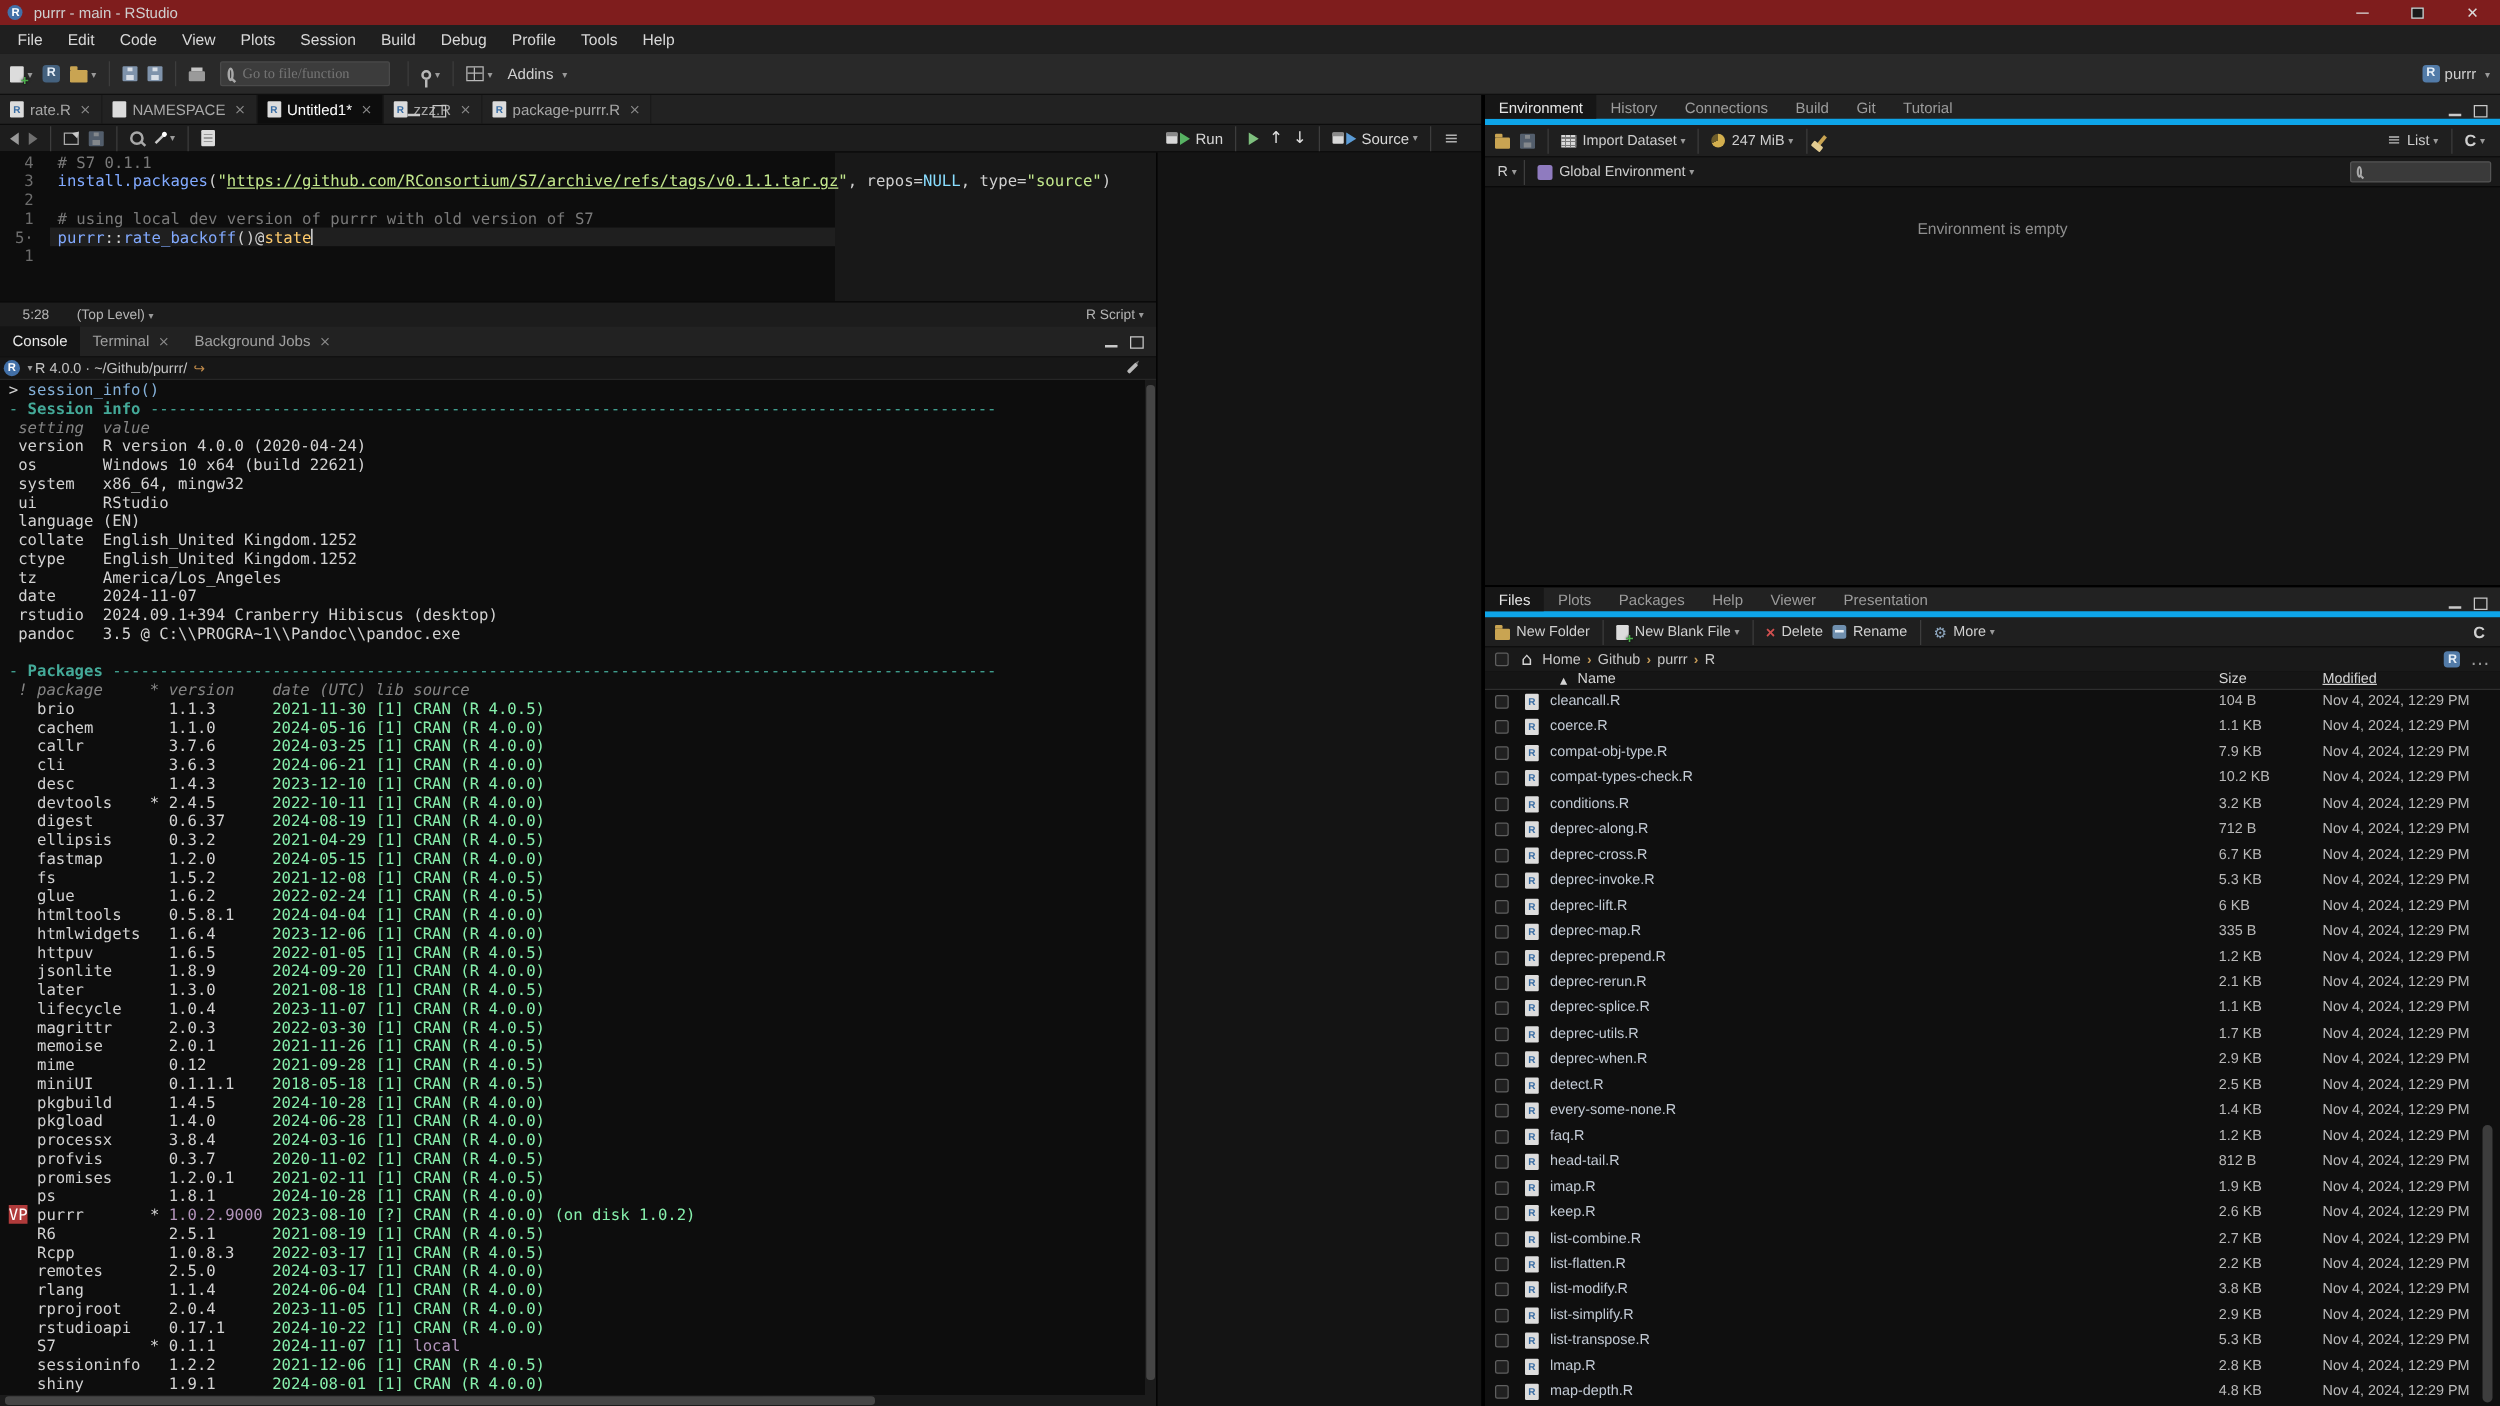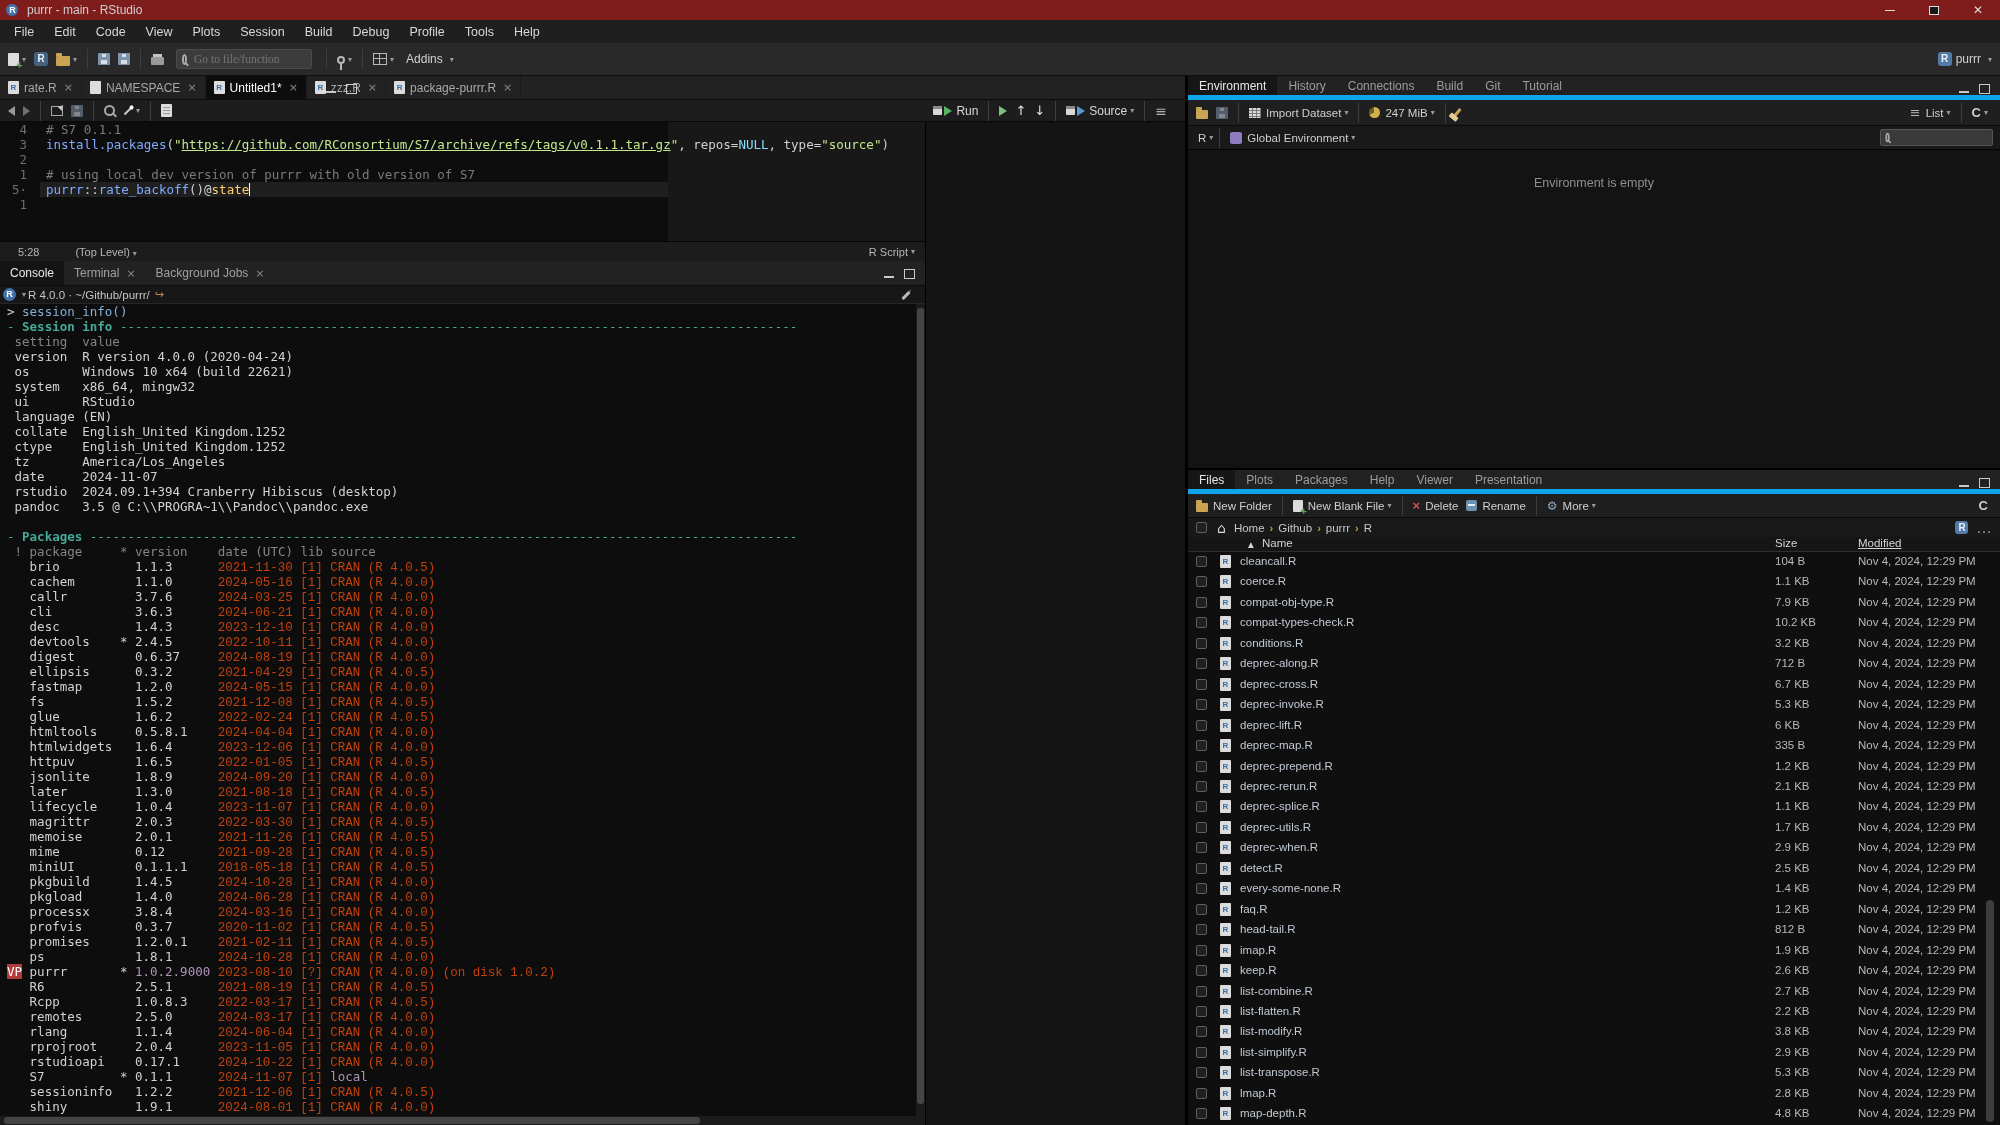--- a/index.html
+++ b/index.html
@@ -94,35 +94,35 @@
   #editor{position:absolute;top:122px;left:0;width:925px;height:119px;background:#0d0d0d;overflow:hidden;}
   #margin-zone{position:absolute;left:668px;top:0;width:257px;height:119px;background:#181818;}
   #cur-line{position:absolute;left:40px;top:60px;width:628px;height:15px;background:#1f1f1f;}
   #gutter{position:absolute;left:0;top:0;width:40px;}
   .gut{height:15px;line-height:15px;text-align:right;padding-right:13px;color:#6d6d6d;font-size:12.5px;}
   #code{position:absolute;left:46px;top:0;}
   .cline,.xline{height:15px;line-height:15px;font-size:12.5px;white-space:pre;}
   .tk-pl{color:#d0d0d0;} .tk-cm{color:#7a7a7a;} .tk-fn{color:#82aaff;} .tk-st{color:#c3e88d;}
   .tk-lk{color:#c3e88d;text-decoration:underline;} .tk-ct{color:#89ddff;} .tk-yl{color:#ffcb6b;}
   .cursor{display:inline-block;width:1px;height:13px;background:#fff;vertical-align:-2px;}
-  #src-status{position:absolute;top:241px;left:0;width:925px;height:20px;background:#1c1c1c;border-top:1px solid #060606;display:flex;align-items:center;box-sizing:border-box;color:#b5b5b5;font-size:11px;gap:14px;}
+  #src-status{position:absolute;top:241px;left:0;width:925px;height:20px;background:#1c1c1c;border-top:1px solid #060606;display:flex;align-items:center;box-sizing:border-box;color:#b5b5b5;font-size:11px;}
   #src-status .right{margin-left:auto;padding-right:10px;display:flex;align-items:center;}
 
   
   #console-tabs{position:absolute;top:261px;left:0;width:925px;height:25px;background:#222;border-bottom:1px solid #0c0c0c;display:flex;box-sizing:border-box;}
   .ctab{display:flex;align-items:center;padding:0 10px;color:#a0a0a0;font-size:12px;gap:5px;}
   .ctab.active{background:#141414;color:#e8e8e8;}
   #console-header{position:absolute;top:286px;left:0;width:925px;height:18px;background:#171717;border-bottom:1px solid #262626;display:flex;align-items:center;box-sizing:border-box;}
   #console-header .path{color:#c5c5c5;font-size:11.5px;margin-left:2px;}
   #console-header .goarrow{color:#bf8a4a;font-size:11px;margin-left:5px;font-family:"DejaVu Sans",sans-serif;}
   #console-header .right{margin-left:auto;padding-right:14px;}
   #console-out{position:absolute;top:304px;left:0;width:916px;height:821px;background:#0d0d0d;overflow:hidden;padding-left:7px;box-sizing:border-box;}
-  .xline .s-pl{color:#d2d2d2;} .xline .s-dim{color:#c2410c;font-family:Liberation Mono, monospace;} .xline .s-in{color:#84b0d8;}
+  .xline .s-pl{color:#d2d2d2;} .xline .s-dim{color:#86efac;} .xline .s-in{color:#84b0d8;}
   .xline .s-tl{color:#44aa99;} .xline .s-tlb{color:#44aa99;font-weight:bold;}
-  .xline .s-it{color:#858585;}
+  .xline .s-it{color:#858585;font-style:italic;}
   .xline .s-vp{color:#b294bb;}
   .xline .s-badge{background:#b03b3b;color:#fff;}
   #console-vsb{position:absolute;left:916px;top:304px;width:9px;height:812px;background:#1b1b1b;}
   #console-vsb .thumb{position:absolute;left:1px;top:4px;width:7px;height:796px;background:#454545;border-radius:3px;}
   #console-hsb{position:absolute;left:0;top:1116px;width:925px;height:9px;background:#1b1b1b;}
   #console-hsb .thumb{position:absolute;top:1px;left:4px;width:696px;height:7px;background:#454545;border-radius:3px;}
 
   #dead{position:absolute;left:925px;top:122px;width:260px;height:1003px;background:#141414;border-left:1px solid #000;box-sizing:border-box;}
   #vdivider{position:absolute;left:1185px;top:76px;width:3px;height:1049px;background:#000;}
 

